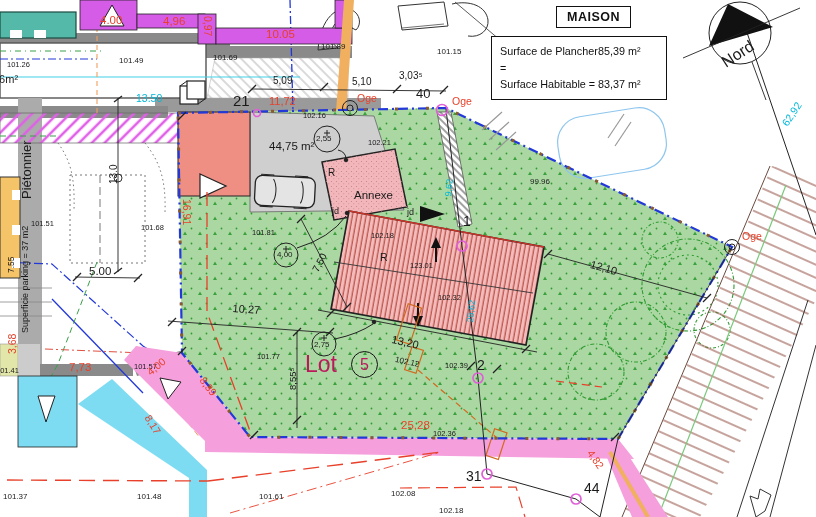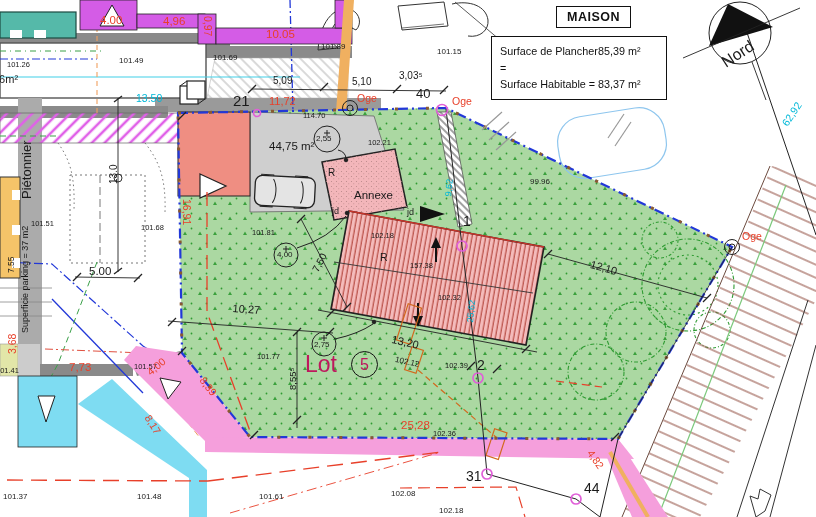--- a/index.html
+++ b/index.html
@@ -354,31 +354,31 @@
       <div class="lbl" style="left: 136px; top: 93px; font-size: 10.5px; color: rgb(0, 184, 216);">13.50</div>
       <div class="lbl" style="left: 233px; top: 93px; font-size: 15px;">21</div>
       <div class="lbl" style="left: 269px; top: 96px; font-size: 11px; color: rgb(232, 64, 42);">11,72</div>
       <div class="lbl" style="left: 273px; top: 76px; font-size: 10px;">5,09</div>
       <div class="lbl" style="left: 352px; top: 77px; font-size: 10px;">5,10</div>
       <div class="lbl" style="left: 399px; top: 71px; font-size: 10px;">3,03⁵</div>
       <div class="lbl" style="left: 416px; top: 87px; font-size: 13px;">40</div>
       <div class="lbl" style="left: 357px; top: 93px; font-size: 10.5px; color: rgb(232, 64, 42);">Oge</div>
       <div class="lbl" style="left: 452px; top: 96px; font-size: 10.5px; color: rgb(232, 64, 42);">Oge</div>
       <div class="lbl" style="left: 742px; top: 231px; font-size: 10.5px; color: rgb(232, 64, 42);">Oge</div>
-      <div class="lbl" style="left: 303px; top: 112px; font-size: 7.5px;">114.70</div>
+      <div class="lbl" style="left: 303px; top: 112px; font-size: 7.5px;">102.16</div>
       <div class="lbl" style="left: 316px; top: 135px; font-size: 8px;">2,55</div>
       <div class="lbl" style="left: 269px; top: 141px; font-size: 11.5px;">44,75 m²</div>
       <div class="lbl" style="left: 368px; top: 139px; font-size: 7.5px;">102.21</div>
       <div class="lbl" style="left: 354px; top: 190px; font-size: 11.5px; text-align: center;">Annexe</div>
       <div class="lbl" style="left: 328px; top: 168px; font-size: 10px;">R</div>
       <div class="lbl" style="left: 332px; top: 207px; font-size: 9px;">jd</div>
       <div class="lbl" style="left: 407px; top: 208px; font-size: 9px;">jd</div>
       <div class="lbl" style="left: 380px; top: 252px; font-size: 10.5px;">R</div>
       <div class="lbl" style="left: 371px; top: 232px; font-size: 7.5px;">102.18</div>
-      <div class="lbl" style="left: 410px; top: 262px; font-size: 7.5px;">157.38</div>
+      <div class="lbl" style="left: 410px; top: 262px; font-size: 7.5px;">123.01</div>
       <div class="lbl" style="left: 438px; top: 294px; font-size: 7.5px;">102.32</div>
       <div class="lbl" style="left: 463px; top: 214px; font-size: 14px;">1</div>
       <div class="lbl" style="left: 444px; top: 196px; font-size: 9px; color: rgb(0, 184, 216); transform: rotate(-84deg);">9,62</div>
       <div class="lbl" style="left: 466px; top: 322px; font-size: 9px; color: rgb(0, 184, 216); transform: rotate(-84deg);">25,62</div>
       <div class="lbl" style="left: 192px; top: 199px; font-size: 10.5px; color: rgb(232, 64, 42); transform: rotate(90deg);">16,91</div>
       <div class="lbl" style="left: 252px; top: 229px; font-size: 7.5px;">101.81</div>
       <div class="lbl" style="left: 277px; top: 251px; font-size: 8px;">4,00</div>
       <div class="lbl" style="left: 311px; top: 269px; font-size: 10px; transform: rotate(-62deg);">7,50</div>
       <div class="lbl" style="left: 141px; top: 224px; font-size: 7.5px;">101.68</div>
       <div class="lbl" style="left: 31px; top: 220px; font-size: 7.5px;">101.51</div>

